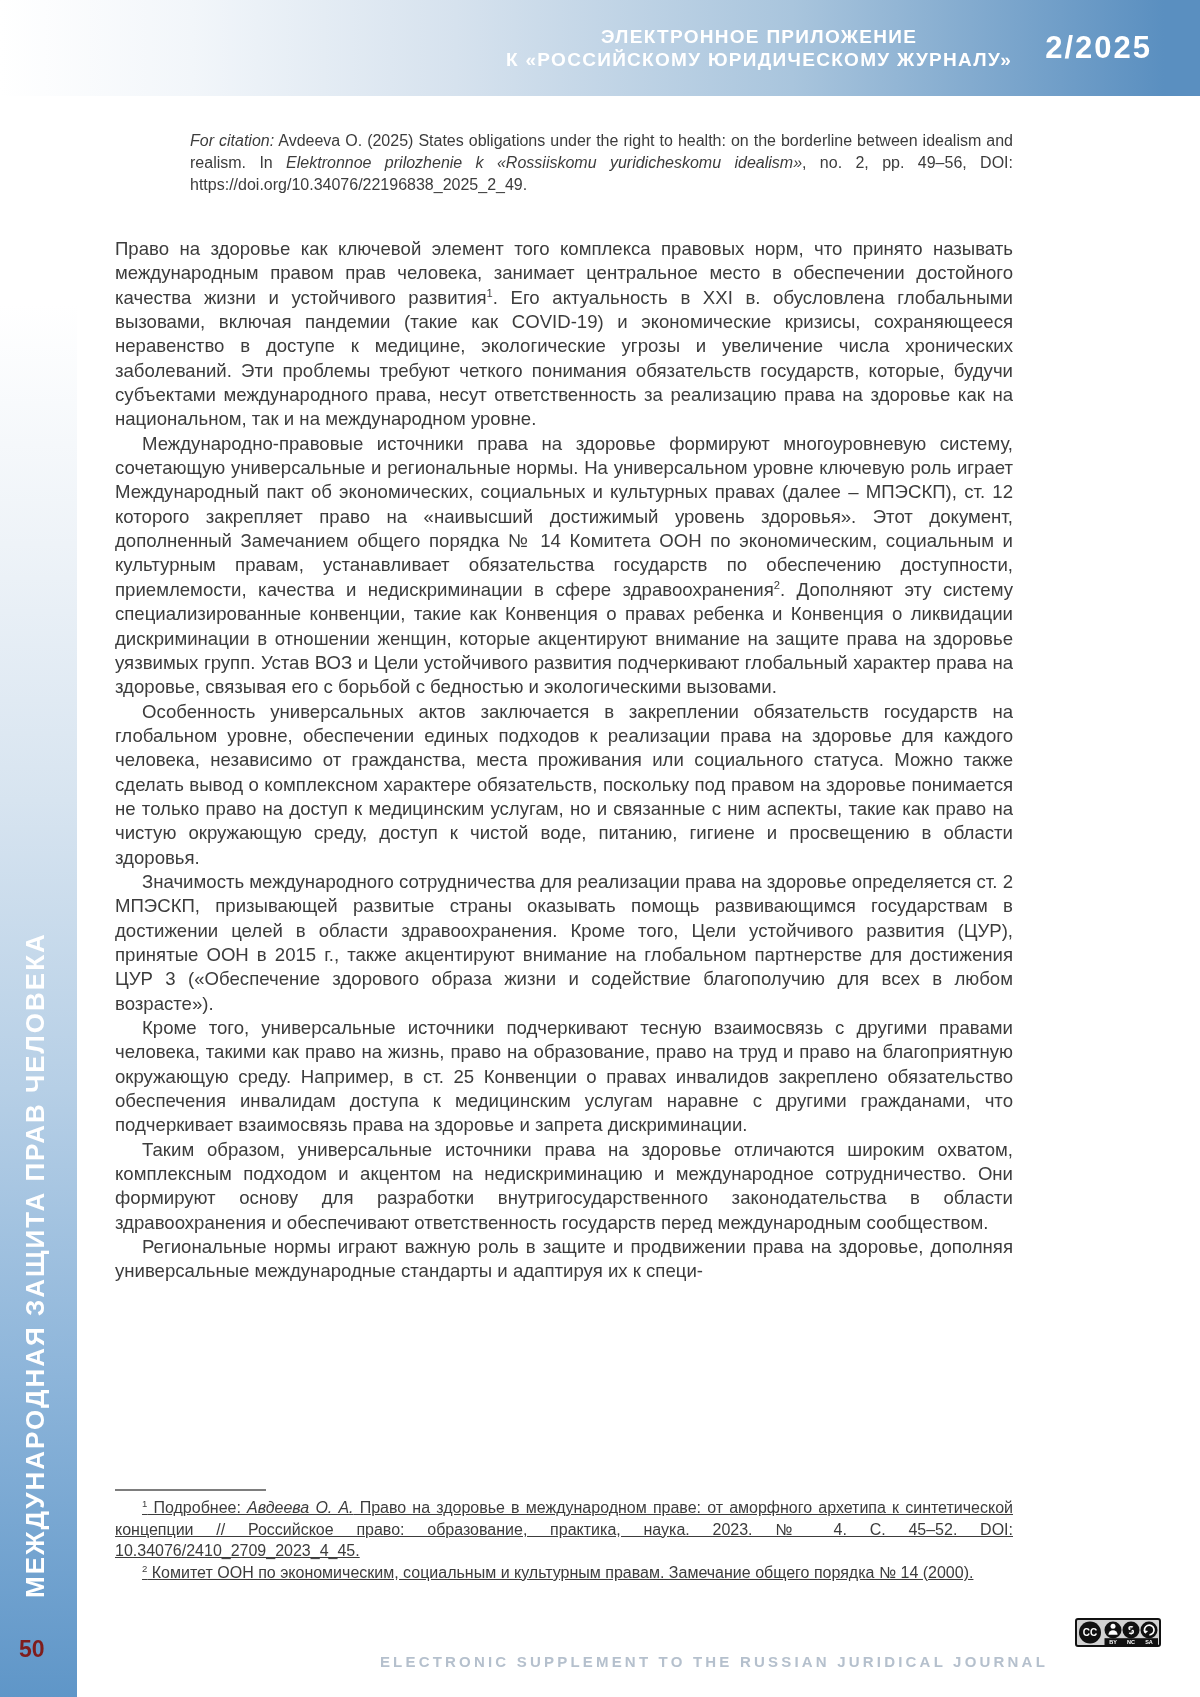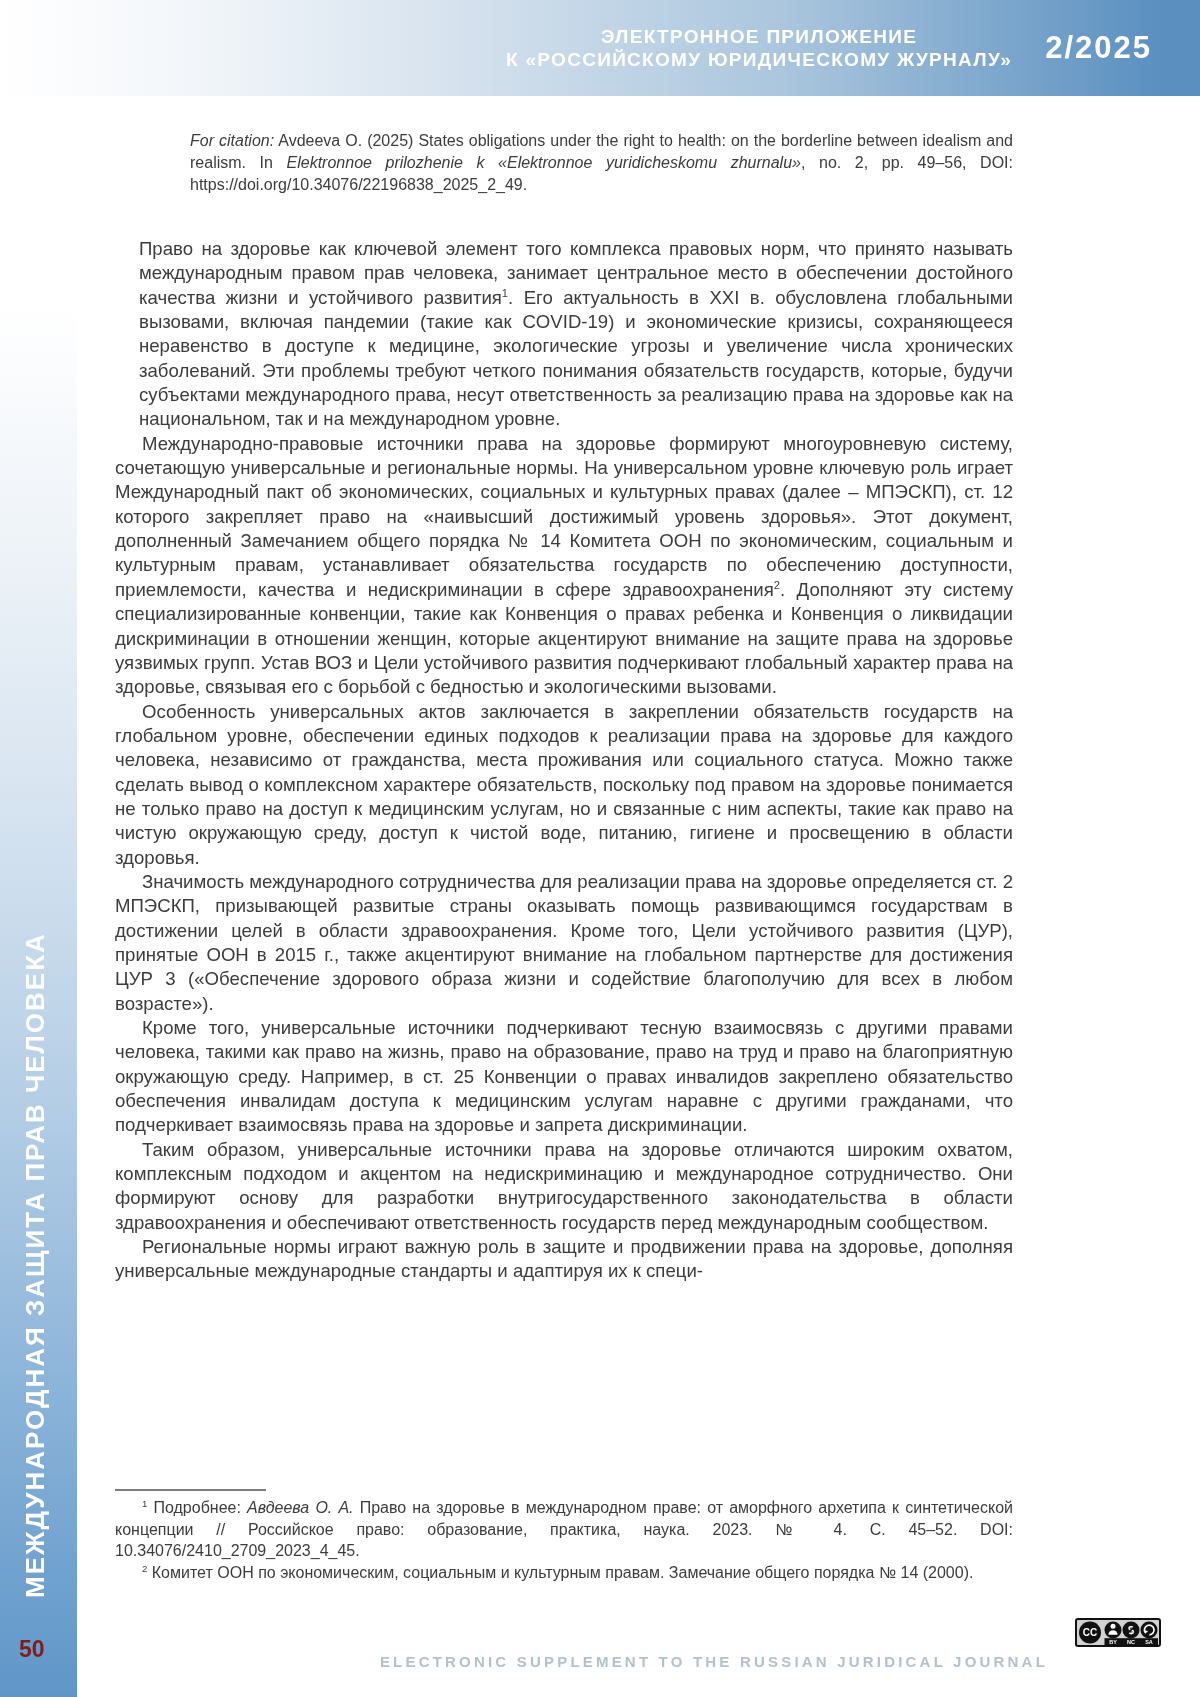--- a/index.html
+++ b/index.html
@@ -22,28 +22,28 @@
          color:#ffffff;font-weight:700;font-size:26px;letter-spacing:2px;}
   .pagenum{position:absolute;left:19px;top:1636px;color:#7f1d1d;font-weight:700;font-size:23px;}
 
   
   .content{position:absolute;left:115px;top:130px;width:898px;}
   .citation{margin:0 0 0 75px;text-align:justify;font-size:16px;line-height:22px;}
   .i{font-style:italic;margin-top:12px;}
   .body{margin-top:41px;height:1246px;overflow:hidden;font-size:18.6px;line-height:24.35px;
         text-align:justify;hyphens:auto;}
   .para{margin:0;text-indent:27px;}
-  .para.first{text-indent:0;margin-left:24px;}
+  .para.first{text-indent:0;}
   sup.fnref{font-size:0.6em;line-height:0;vertical-align:super;}
 
   
   .fn-sep{position:absolute;left:115px;top:1489px;width:151px;height:2px;background:#7d7d7d;}
   .footnotes{position:absolute;left:115px;top:1497px;width:898px;font-size:16px;line-height:21.6px;
              text-align:justify;hyphens:auto;}
-  .fn{margin:0;text-indent:27px;}
+  .fn{margin:0;text-indent:27px;text-decoration:underline;}
 
   
   .footer-text{position:absolute;top:1653px;right:152px;color:#b5c0cd;font-weight:700;
                font-size:15px;letter-spacing:3.2px;white-space:nowrap;}
   .cc-badge{position:absolute;left:1075px;top:1618px;width:86px;height:29px;}
   .cc-badge svg{display:block;}
   .cc-badge text{font-family:"Liberation Sans","DejaVu Sans",sans-serif;}
 </style>
 </head>
 <body>
@@ -56,21 +56,21 @@
       <div>К «РОССИЙСКОМУ ЮРИДИЧЕСКОМУ ЖУРНАЛУ»</div>
     </div>
     <div class="header-issue">2/2025</div>
   </header>
 
   <aside class="sidebar"></aside>
   <div class="vtext">МЕЖДУНАРОДНАЯ ЗАЩИТА ПРАВ ЧЕЛОВЕКА</div>
   <div class="pagenum">50</div>
 
   <main class="content">
-    <p class="citation"><span class="i">For citation:</span><span> Avdeeva O. (2025) States obligations under the right to health: on the borderline between idealism and realism. In </span><span class="i">Elektronnoe prilozhenie k «Elektronnoe yuridicheskomu zhurnalu»</span><span>, no. 2, pp. 49–56, DOI: https://doi.org/10.34076/22196838_2025_2_49.</span></p>
+    <p class="citation"><span class="i">For citation:</span><span> Avdeeva O. (2025) States obligations under the right to health: on the borderline between idealism and realism. In </span><span class="i">Elektronnoe prilozhenie k «Rossiiskomu yuridicheskomu idealism»</span><span>, no. 2, pp. 49–56, DOI: https://doi.org/10.34076/22196838_2025_2_49.</span></p>
 
     <div class="body">
       <p class="para first"><span>Право на здоровье как ключевой элемент того комплекса правовых норм, что принято называть международным правом прав человека, занимает центральное место в обеспечении достойного качества жизни и устойчивого развития</span><sup class="fnref">1</sup><span>. Его актуальность в XXI в. обусловлена глобальными вызовами, включая пандемии (такие как COVID-19) и экономические кризисы, сохраняющееся неравенство в доступе к медицине, экологические угрозы и увеличение числа хронических заболеваний. Эти проблемы требуют четкого понимания обязательств государств, которые, будучи субъектами международного права, несут ответственность за реализацию права на здоровье как на национальном, так и на международном уровне.</span></p>
       <p class="para"><span>Международно-правовые источники права на здоровье формируют многоуровневую систему, сочетающую универсальные и региональные нормы. На универсальном уровне ключевую роль играет Международный пакт об экономических, социальных и культурных правах (далее – МПЭСКП), ст. 12 которого закрепляет право на «наивысший достижимый уровень здоровья». Этот документ, дополненный Замечанием общего порядка № 14 Комитета ООН по экономическим, социальным и культурным правам, устанавливает обязательства государств по обеспечению доступности, приемлемости, качества и недискриминации в сфере здравоохранения</span><sup class="fnref">2</sup><span>. Дополняют эту систему специализированные конвенции, такие как Конвенция о правах ребенка и Конвенция о ликвидации дискриминации в отношении женщин, которые акцентируют внимание на защите права на здоровье уязвимых групп. Устав ВОЗ и Цели устойчивого развития подчеркивают глобальный характер права на здоровье, связывая его с борьбой с бедностью и экологическими вызовами.</span></p>
       <p class="para">Особенность универсальных актов заключается в закреплении обязательств государств на глобальном уровне, обеспечении единых подходов к реализации права на здоровье для каждого человека, независимо от гражданства, места проживания или социального статуса. Можно также сделать вывод о комплексном характере обязательств, поскольку под правом на здоровье понимается не только право на доступ к медицинским услугам, но и связанные с ним аспекты, такие как право на чистую окружающую среду, доступ к чистой воде, питанию, гигиене и просвещению в области здоровья.</p>
       <p class="para">Значимость международного сотрудничества для реализации права на здоровье определяется ст. 2 МПЭСКП, призывающей развитые страны оказывать помощь развивающимся государствам в достижении целей в области здравоохранения. Кроме того, Цели устойчивого развития (ЦУР), принятые ООН в 2015 г., также акцентируют внимание на глобальном партнерстве для достижения ЦУР 3 («Обеспечение здорового образа жизни и содействие благополучию для всех в любом возрасте»).</p>
       <p class="para">Кроме того, универсальные источники подчеркивают тесную взаимосвязь с другими правами человека, такими как право на жизнь, право на образование, право на труд и право на благоприятную окружающую среду. Например, в ст. 25 Конвенции о правах инвалидов закреплено обязательство обеспечения инвалидам доступа к медицинским услугам наравне с другими гражданами, что подчеркивает взаимосвязь права на здоровье и запрета дискриминации.</p>
       <p class="para">Таким образом, универсальные источники права на здоровье отличаются широким охватом, комплексным подходом и акцентом на недискриминацию и международное сотрудничество. Они формируют основу для разработки внутригосударственного законодательства в области здравоохранения и обеспечивают ответственность государств перед международным сообществом.</p>
       <p class="para">Региональные нормы играют важную роль в защите и продвижении права на здоровье, дополняя универсальные международные стандарты и адаптируя их к специ-</p>
     </div>

